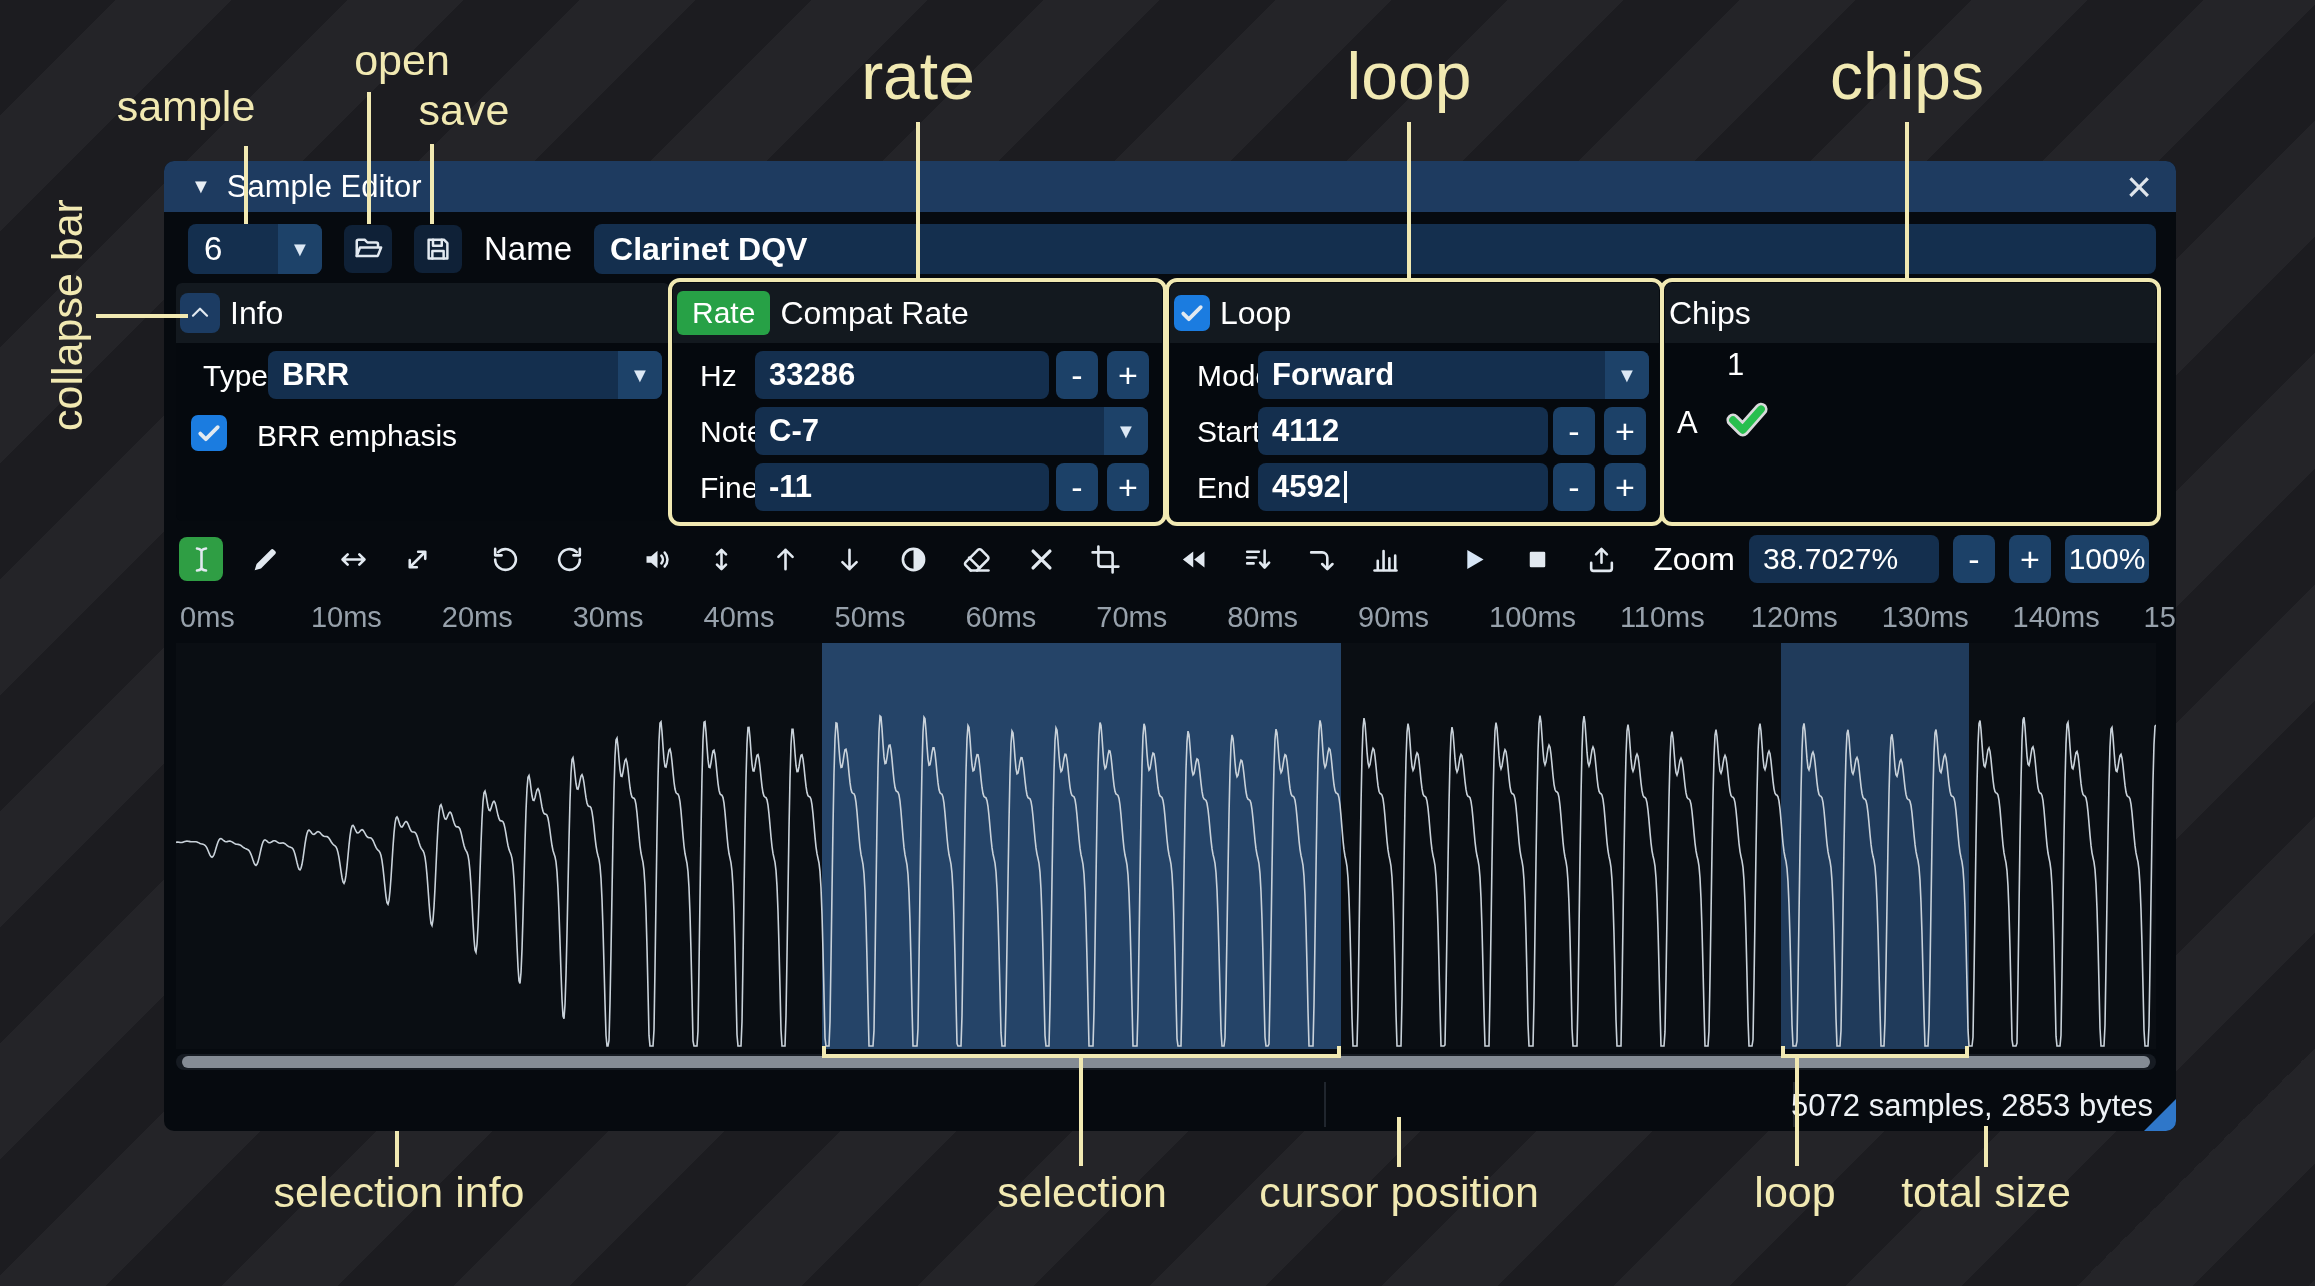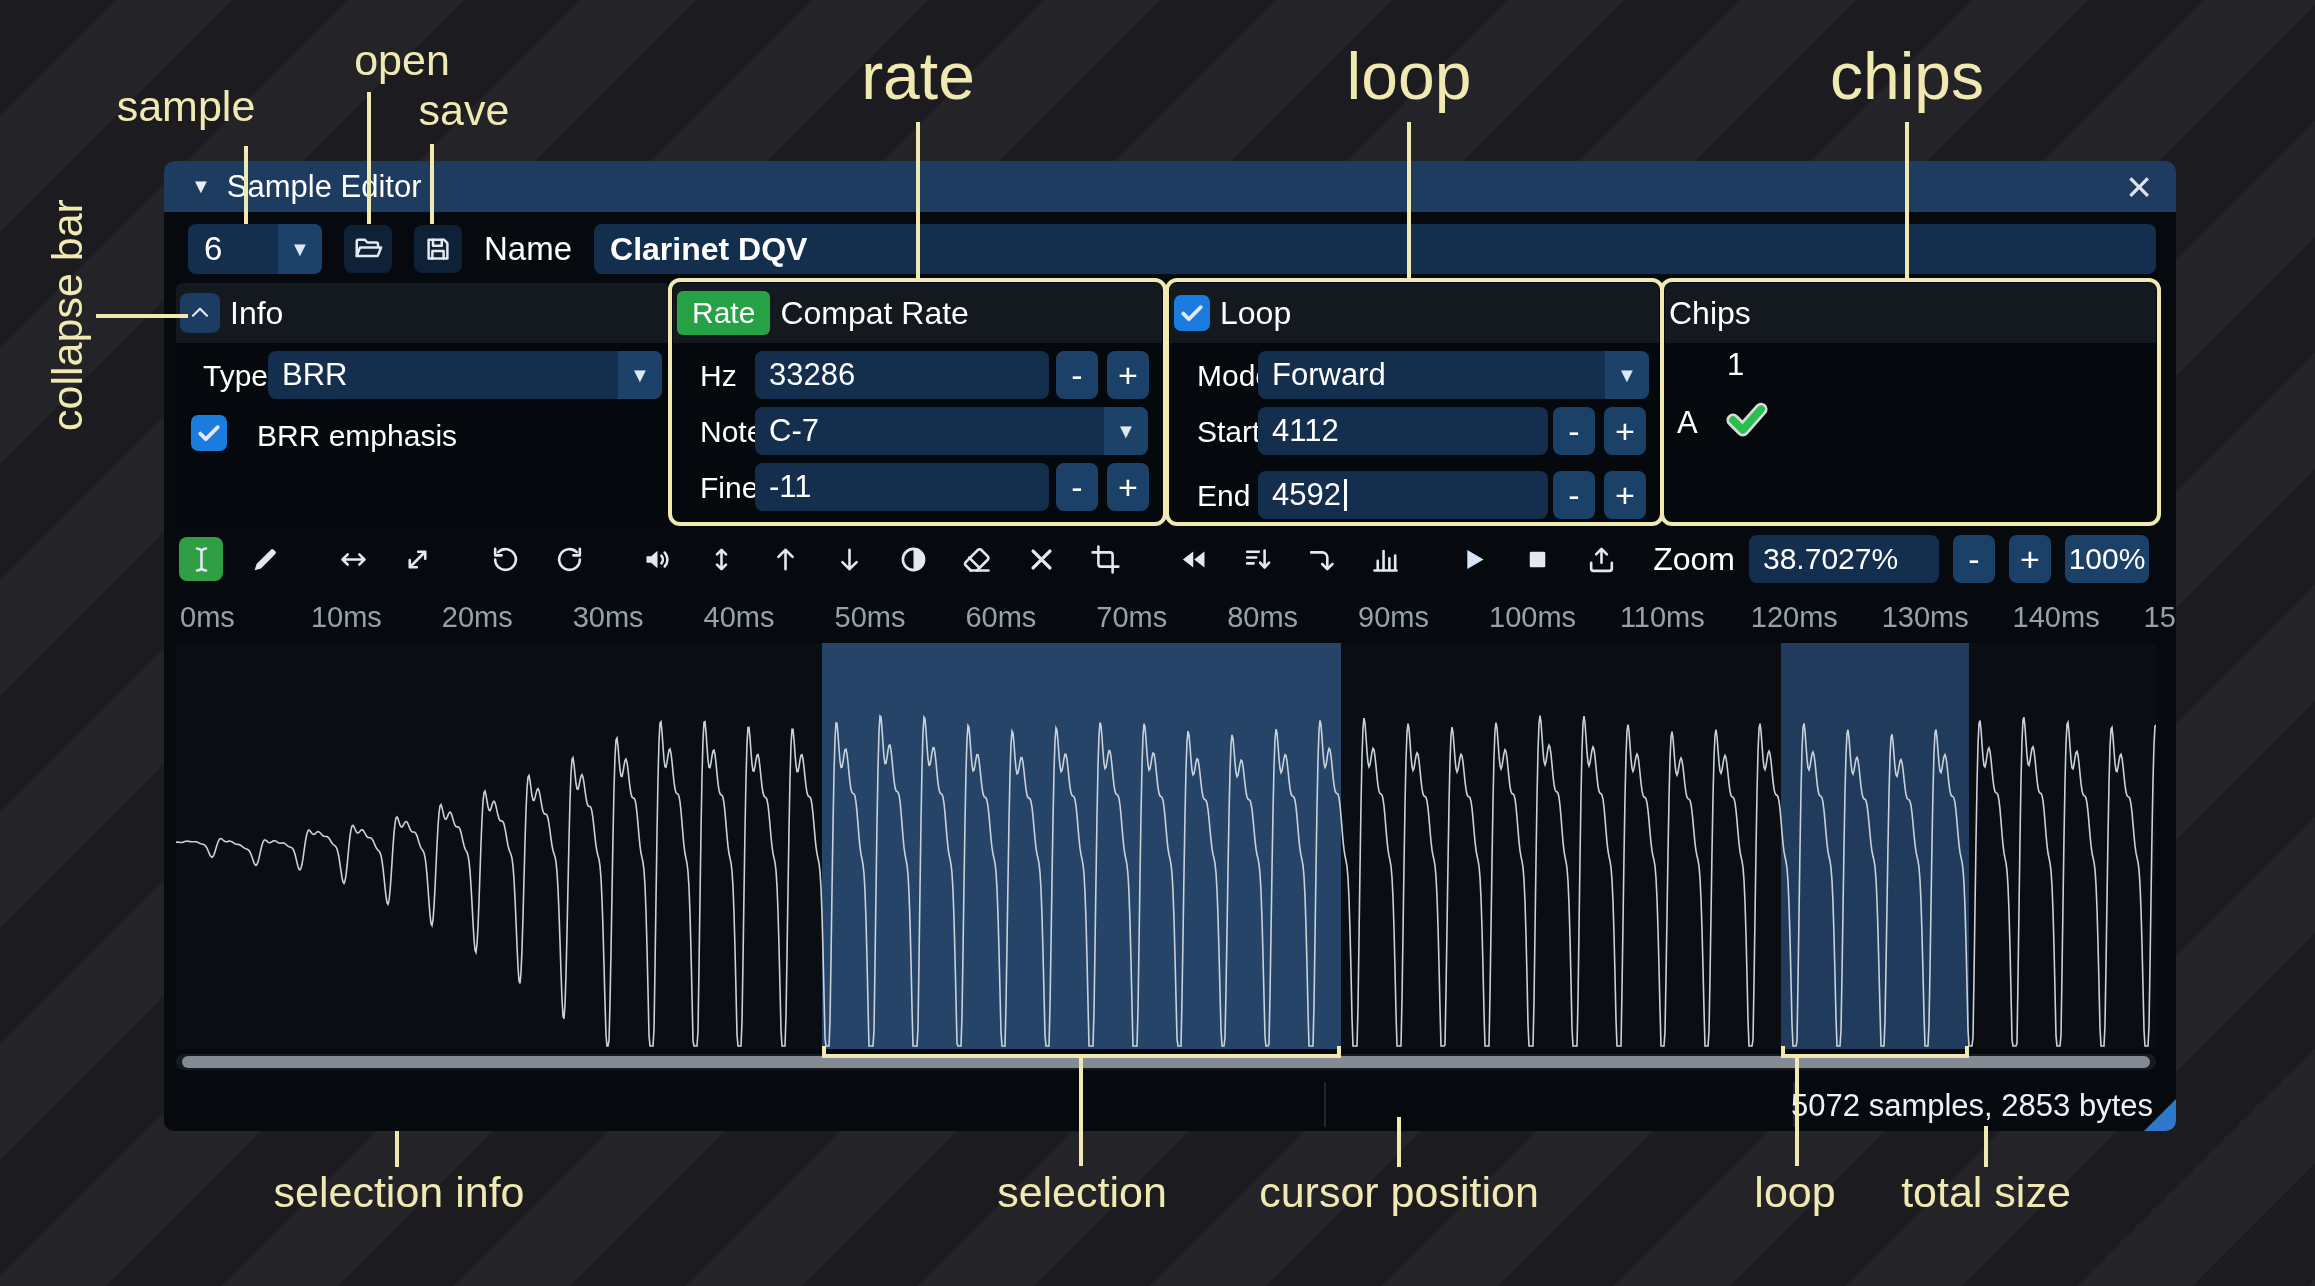--- a/index.html
+++ b/index.html
@@ -44,21 +44,21 @@
   .panel-chips{left:1501px;width:491px}
   .phead{position:absolute;left:0;top:0;width:100%;height:60px;background:var(--head);
     border-radius:6px 6px 0 0;display:flex;align-items:center;gap:10px;padding:0 4px;color:var(--ink);font-size:32px;}
   .collapse-btn{width:40px;height:40px;background:#1c3c63;border:none;border-radius:8px;display:flex;align-items:center;justify-content:center;}
   .checkbox{width:36px;height:36px;background:#1b7ce0;border:none;border-radius:7px;display:flex;align-items:center;justify-content:center;}
   .badge{background:#27a146;color:#fff;border:none;border-radius:6px;font-size:30px;font-family:inherit;padding:5px 15px;}
   .tabtext{background:none;border:none;color:#fff;font-size:32px;font-family:inherit}
   .frow{position:absolute;left:0;right:0;height:48px;}
   .flabel{position:absolute;left:10px;top:8px;font-size:30px;color:var(--ink);margin-left:17px;}
   .field{position:absolute;top:0;height:48px;background:var(--field);border-radius:8px;color:var(--ink);
-    font-size:31px;display:flex;align-items:center;padding:8px 14px;}
+    font-size:31px;display:flex;align-items:center;padding:8px 14px;font-weight:bold;}
   .field.dd{padding-right:50px}
   .field .ddarrow{position:absolute;right:0;top:0;width:44px;height:48px;background:var(--ddarrow);
     border-radius:0 8px 8px 0;display:flex;align-items:center;justify-content:center;font-size:20px;color:#dce8f5;}
   .sbtn{position:absolute;top:0;width:42px;height:48px;background:var(--fieldbtn);border:none;border-radius:8px;
     color:#fff;font-size:34px;font-family:inherit;display:flex;align-items:center;justify-content:center;}
   .caret{display:inline-block;width:3px;height:32px;background:#fff;margin-left:3px;}
   .chiplbl{position:absolute;color:#fff;font-size:31px;}
   
   .toolbar{position:absolute;left:12px;right:27px;top:372px;height:52px;display:flex;align-items:center;gap:12px;padding-left:3px;}
   .tool{width:44px;height:44px;border:none;border-radius:8px;background:transparent;display:flex;align-items:center;justify-content:center;}
@@ -207,21 +207,21 @@
         </div>
       </div>
       <div class="frow" style="top:124px">
         <span class="flabel">Start</span>
         <div class="field" style="left:88px;width:290px">
           <span>4112</span>
         </div>
         <button class="sbtn" style="left:383px">-</button>
         <button class="sbtn" style="left:434px">+</button>
       </div>
-      <div class="frow" style="top:188px">
+      <div class="frow" style="top:180px">
         <span class="flabel">End</span>
         <div class="field" style="left:88px;width:290px">
           <span>4592</span>
           <span class="caret"></span>
         </div>
         <button class="sbtn" style="left:383px">-</button>
         <button class="sbtn" style="left:434px">+</button>
       </div>
     </div>
 

